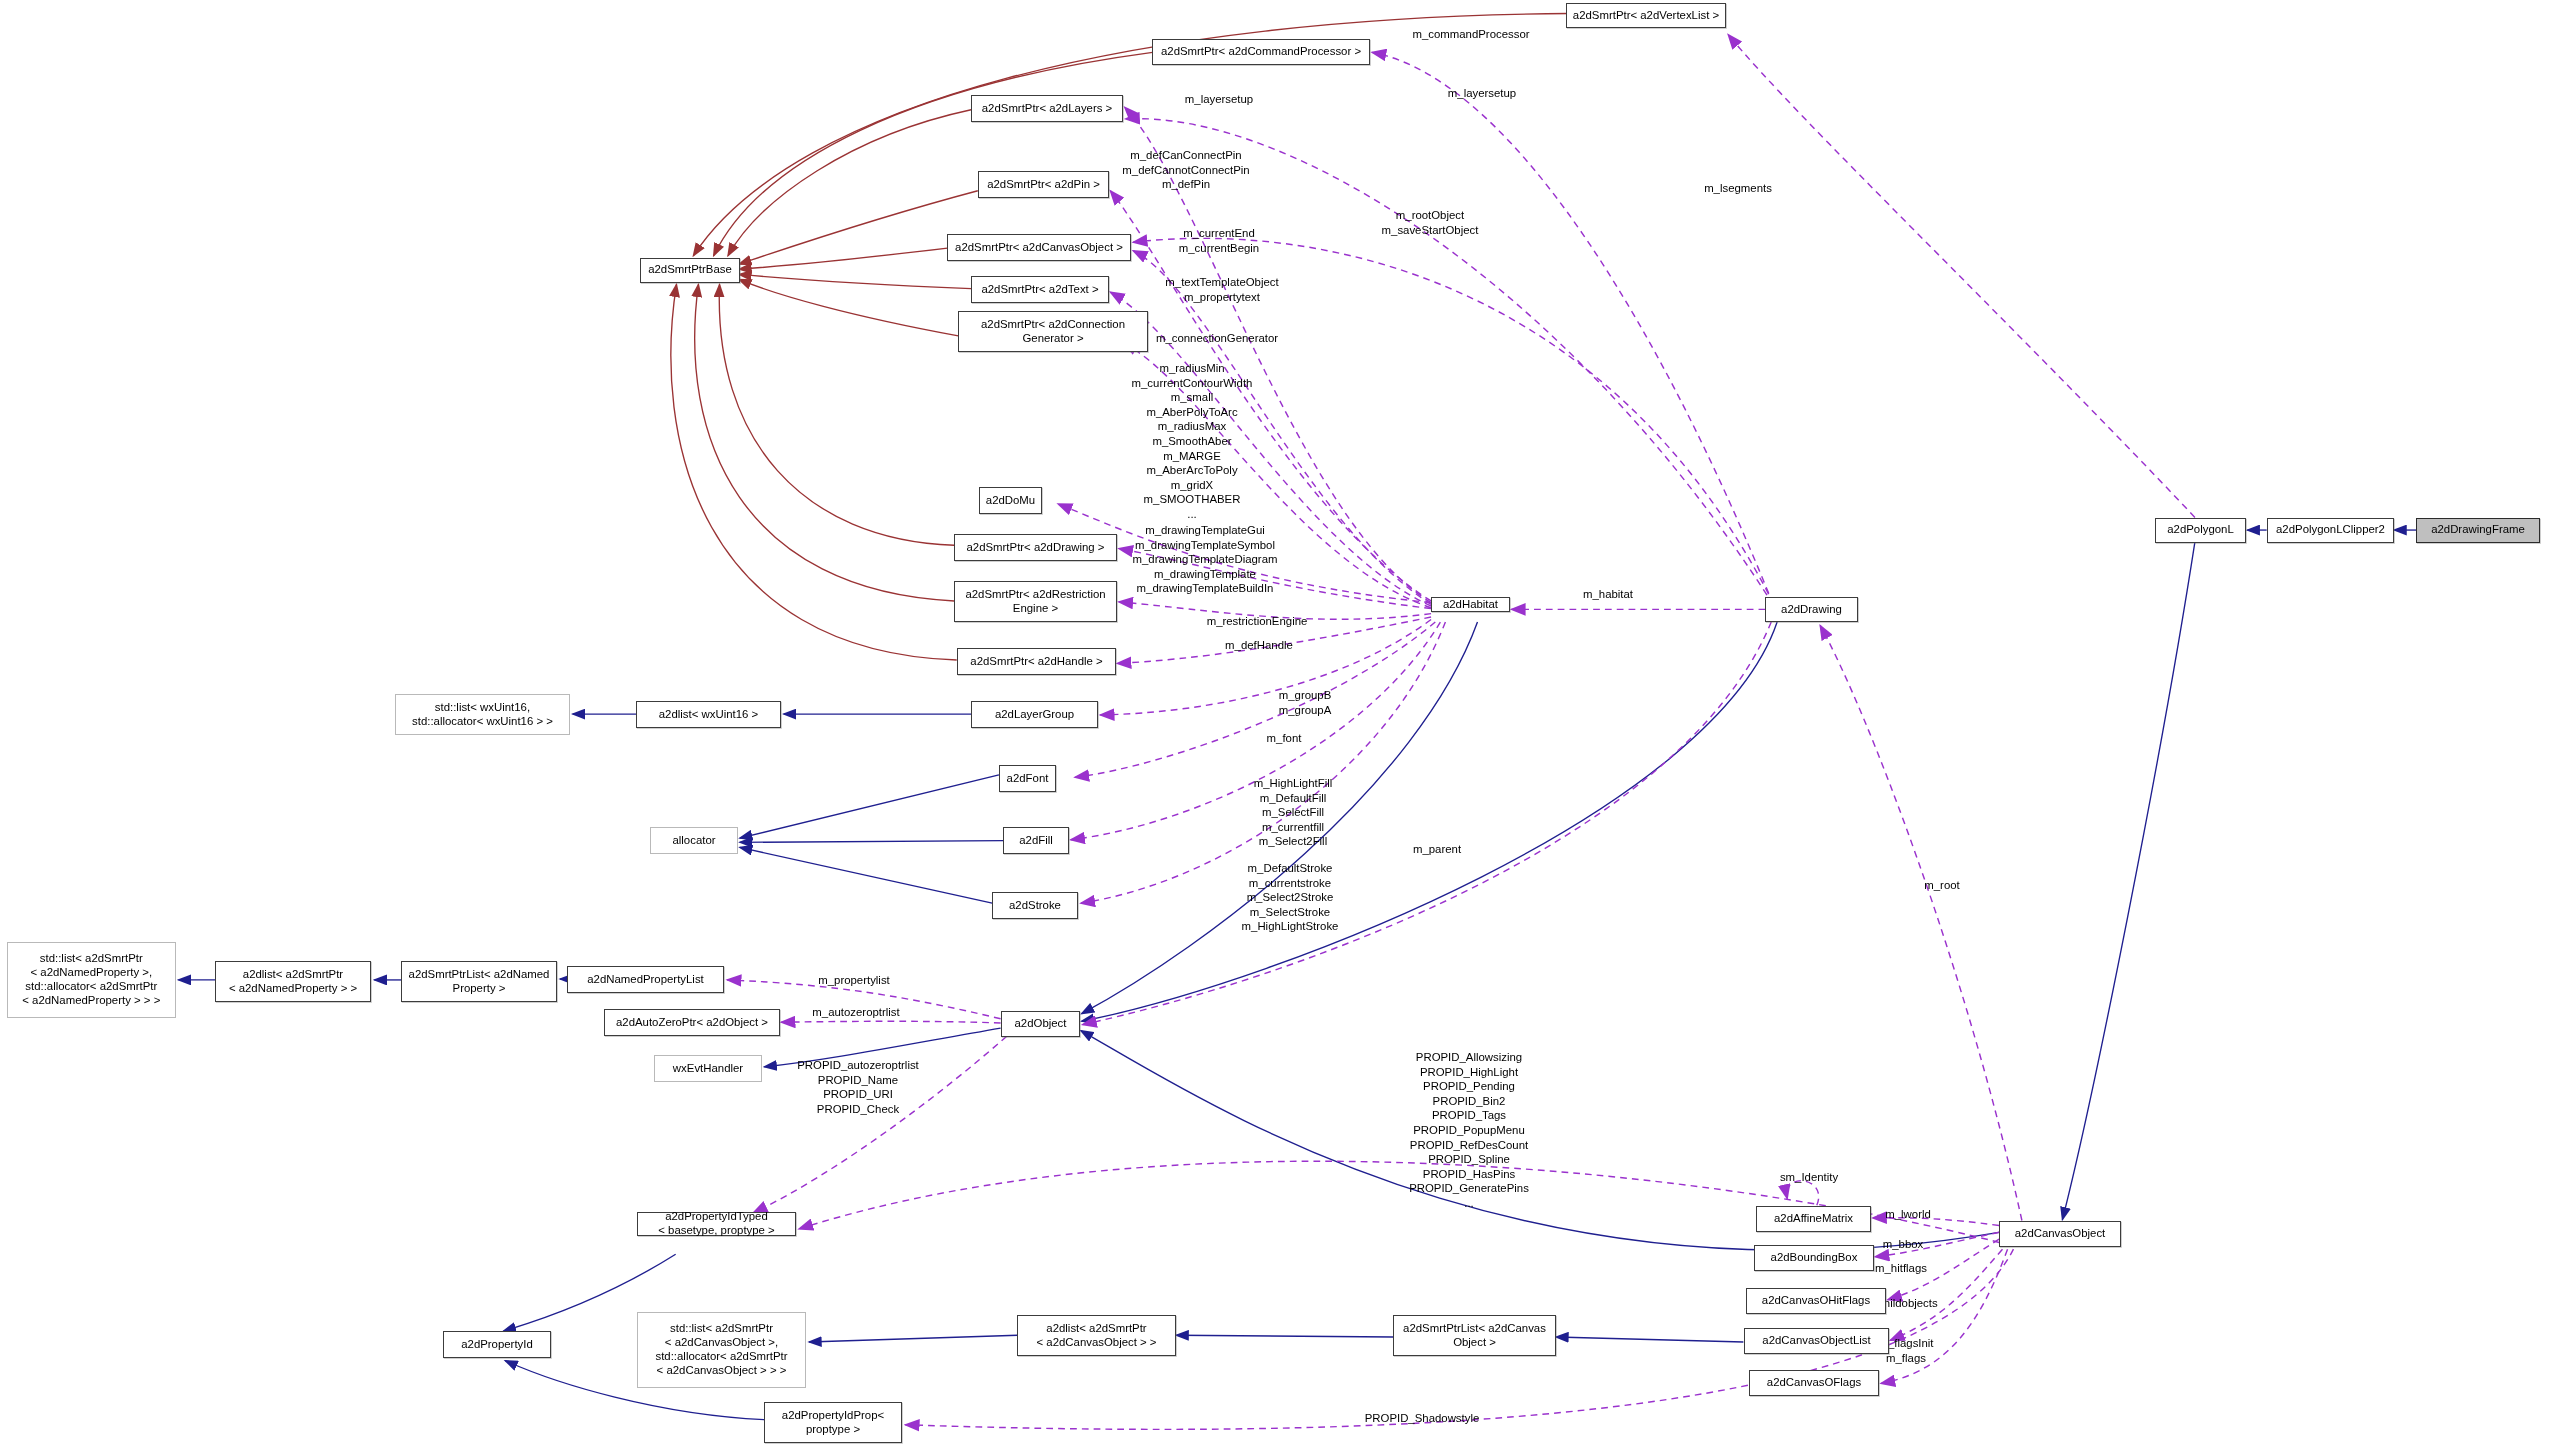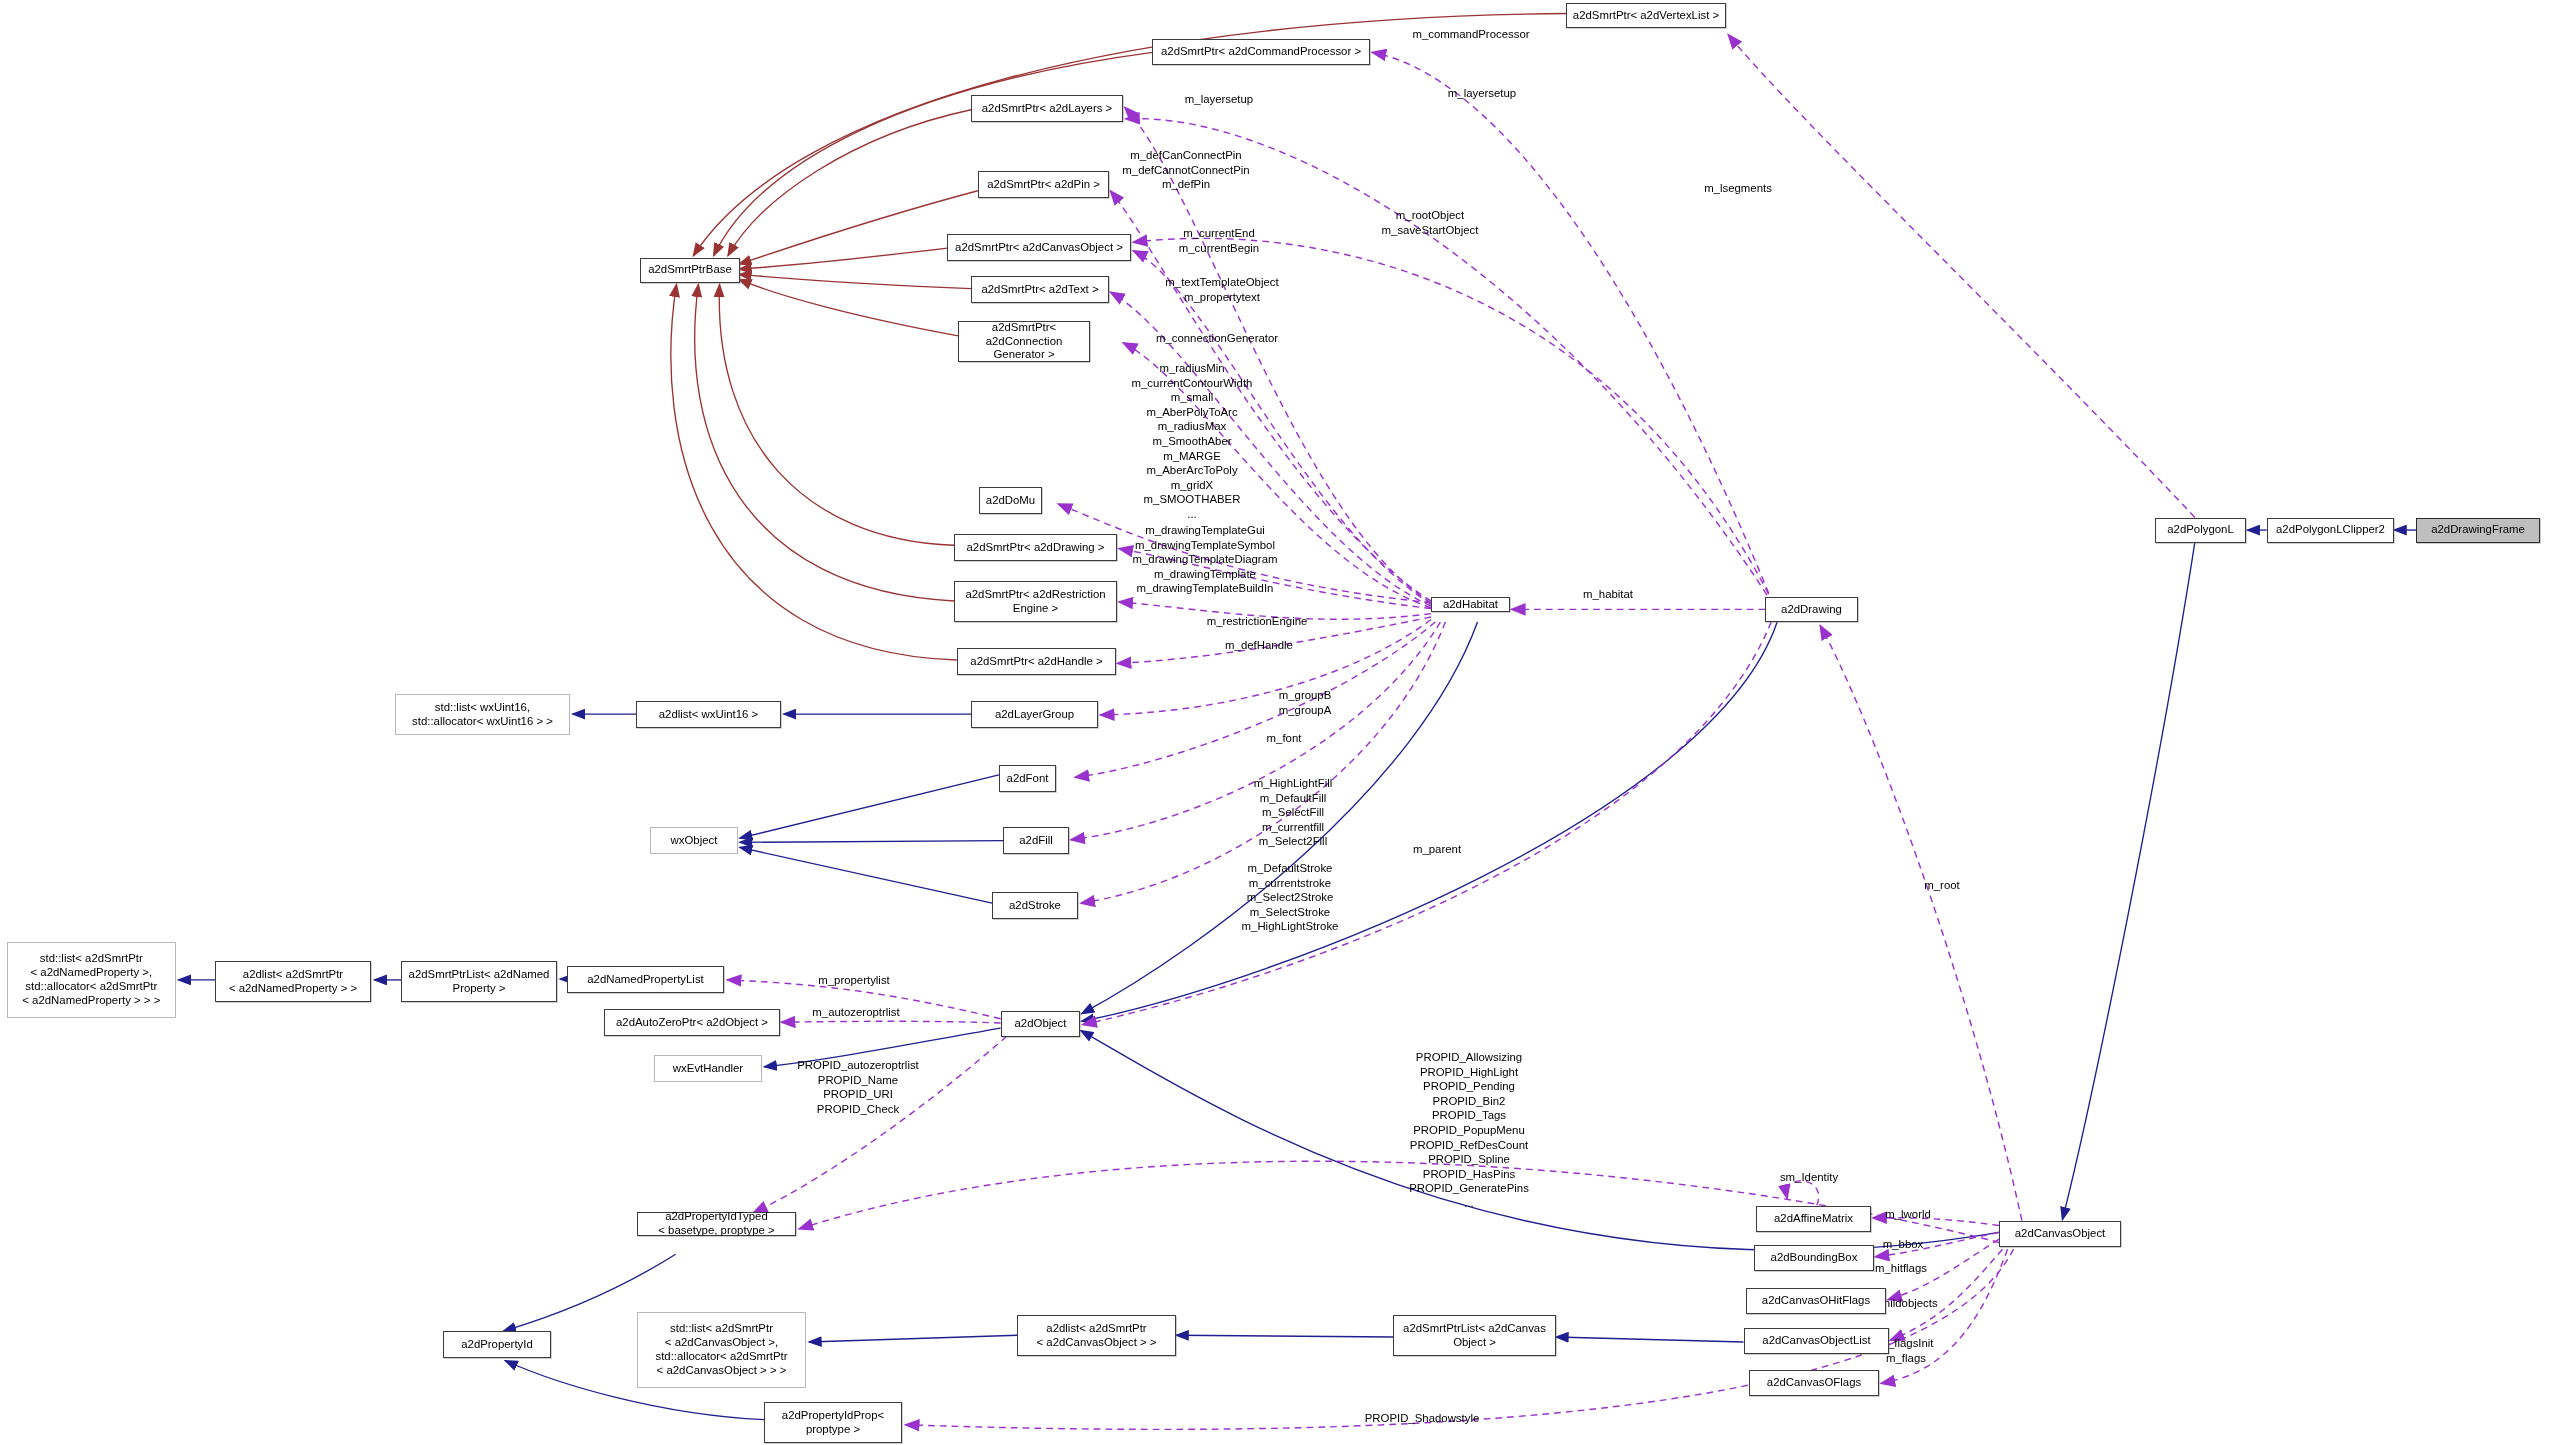--- a/index.html
+++ b/index.html
@@ -103,34 +103,34 @@
       <path d="M2152,1428 C2166,1394 2110,1388 2117,1420" marker-end="url(#ap)"></path>
     </g>
   </svg>
 
   <div class="node" style="left:1566px;top:3.4px;width:160px;height:25px">a2dSmrtPtr&lt; a2dVertexList &gt;</div>
   <div class="node" style="left:1152px;top:39px;width:218px;height:26px">a2dSmrtPtr&lt; a2dCommandProcessor &gt;</div>
   <div class="node" style="left:971px;top:95px;width:152px;height:27px">a2dSmrtPtr&lt; a2dLayers &gt;</div>
   <div class="node" style="left:978px;top:171px;width:131px;height:27px">a2dSmrtPtr&lt; a2dPin &gt;</div>
   <div class="node" style="left:947px;top:234px;width:184px;height:27px">a2dSmrtPtr&lt; a2dCanvasObject &gt;</div>
   <div class="node" style="left:971px;top:276px;width:138px;height:27px">a2dSmrtPtr&lt; a2dText &gt;</div>
-  <div class="node" style="left:958px;top:321px;width:132px;height:41px">a2dSmrtPtr&lt; a2dConnection
+  <div class="node" style="left:958px;top:311px;width:190px;height:41px">a2dSmrtPtr&lt; a2dConnection
 Generator &gt;</div>
   <div class="node" style="left:640px;top:258px;width:100px;height:24.5px">a2dSmrtPtrBase</div>
   <div class="node" style="left:979px;top:487px;width:63px;height:27px">a2dDoMu</div>
   <div class="node" style="left:954px;top:534px;width:163px;height:27px">a2dSmrtPtr&lt; a2dDrawing &gt;</div>
   <div class="node" style="left:954px;top:581px;width:163px;height:41px">a2dSmrtPtr&lt; a2dRestriction
 Engine &gt;</div>
   <div class="node" style="left:957px;top:648px;width:159px;height:27px">a2dSmrtPtr&lt; a2dHandle &gt;</div>
   <div class="node ext" style="left:395px;top:694px;width:175px;height:41px">std::list&lt; wxUint16,
 std::allocator&lt; wxUint16 &gt; &gt;</div>
   <div class="node" style="left:636px;top:701px;width:145px;height:27px">a2dlist&lt; wxUint16 &gt;</div>
   <div class="node" style="left:971px;top:701px;width:127px;height:27px">a2dLayerGroup</div>
   <div class="node" style="left:999px;top:765px;width:57px;height:27px">a2dFont</div>
-  <div class="node ext" style="left:650px;top:827px;width:88px;height:27px">wxObject</div>
+  <div class="node ext" style="left:650px;top:827px;width:88px;height:27px">allocator</div>
   <div class="node" style="left:1003px;top:827px;width:66px;height:27px">a2dFill</div>
   <div class="node" style="left:992px;top:892px;width:86px;height:27px">a2dStroke</div>
   <div class="node" style="left:567px;top:966px;width:157px;height:27px">a2dNamedPropertyList</div>
   <div class="node" style="left:401px;top:961px;width:156px;height:41px">a2dSmrtPtrList&lt; a2dNamed
 Property &gt;</div>
   <div class="node" style="left:215px;top:961px;width:156px;height:41px">a2dlist&lt; a2dSmrtPtr
 &lt; a2dNamedProperty &gt; &gt;</div>
   <div class="node ext" style="left:6.8px;top:942px;width:169px;height:76px">std::list&lt; a2dSmrtPtr
 &lt; a2dNamedProperty &gt;,
 std::allocator&lt; a2dSmrtPtr

